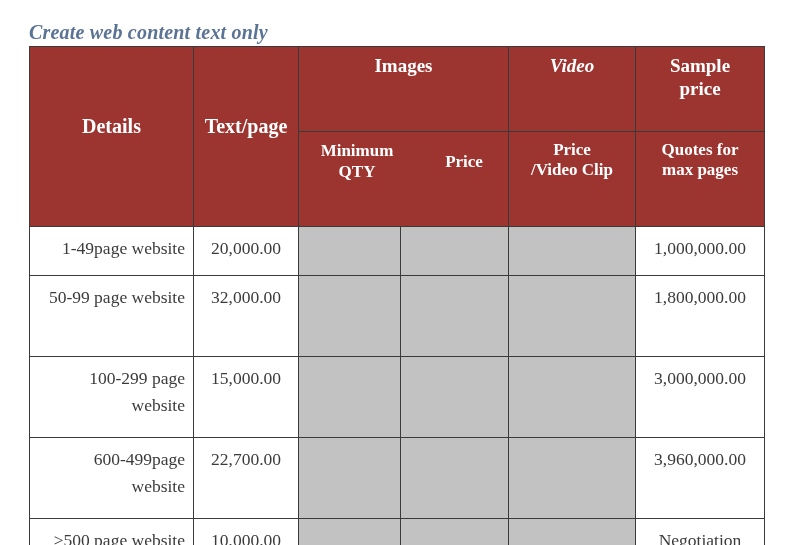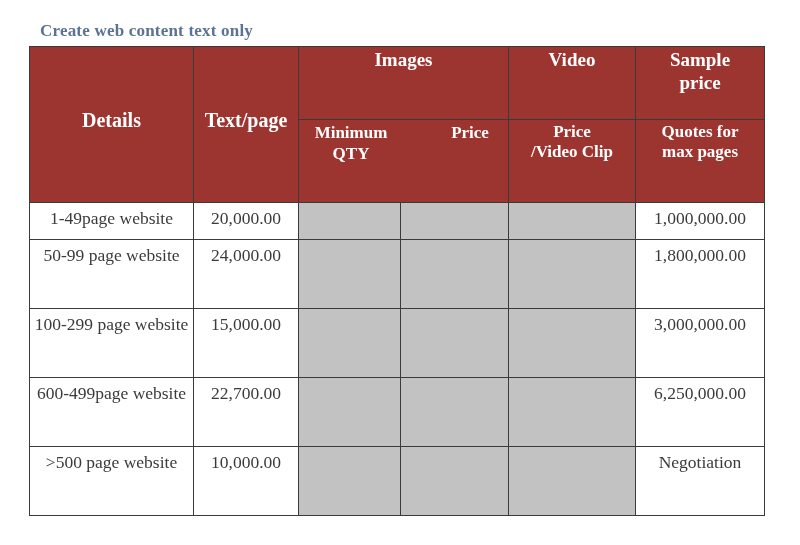--- a/index.html
+++ b/index.html
@@ -16,25 +16,26 @@
 
   .page {
     position: relative;
     width: 800px;
     height: 545px;
     box-sizing: border-box;
   }
 
   .doc-title {
     position: absolute;
-    left: 40px;
+    left: 29px;
     top: 21px;
     font-family: "Liberation Serif", "DejaVu Serif", serif;
+    font-style: italic;
     font-weight: bold;
-    font-size: 17px;
+    font-size: 20px;
     letter-spacing: 0.2px;
     color: #5b7394;
     white-space: nowrap;
   }
 
   .table-wrap {
     position: absolute;
     left: 29px;
     top: 46px;
     width: 735px;
@@ -43,21 +44,21 @@
   table.pricing {
     border-collapse: collapse;
     table-layout: fixed;
     width: 735px;
     border: 1px solid #3a3a3a;
   }
 
   table.pricing th,
   table.pricing td {
     border: 1px solid #3a3a3a;
-    padding: 2px;
+    padding: 8px;
     margin: 0;
     vertical-align: top;
   }
 
   
   thead th {
     background: #9c3430;
     color: #ffffff;
     font-weight: bold;
     font-family: "Liberation Serif", "DejaVu Serif", serif;
@@ -88,21 +89,21 @@
   
   th.h-minqty-price {
     font-size: 17px;
     vertical-align: middle;
     padding: 0 10px;
     line-height: 1.25;
     text-align: left;
   }
   th.h-minqty-price .mq-row {
     display: flex;
-    align-items: flex-start;
+    align-items: center;
     justify-content: space-between;
     width: 100%;
   }
   th.h-minqty-price .mq-left {
     text-align: center;
     flex: 0 0 auto;
     width: 100px;
   }
   th.h-minqty-price .mq-right {
     text-align: center;
@@ -119,21 +120,21 @@
     font-family: "Liberation Serif", "DejaVu Serif", serif;
     line-height: 1.52;
     padding: 4px 7px 4px 7px;
   }
 
   td.shaded {
     background: #c2c2c2;
   }
 
   td.detail {
-    text-align: center;
+    text-align: right;
   }
 
   td.num {
     text-align: center;
     padding-left: 8px;
   }
 
   
   col.c-details   { width: 164px; }
   col.c-textpage  { width: 105px; }
@@ -173,21 +174,21 @@
             <div style="height:60px;"></div>
             <div>Details</div>
           </th>
           <th class="h-top" rowspan="2">
             <div style="height:60px;"></div>
             <div>Text/page</div>
           </th>
           <th class="h-span" colspan="2" style="height:68px;">
             <span>Images</span>
           </th>
-          <th class="h-span" style="height:68px;">
+          <th class="h-span" style="height:68px;font-style:italic;">
             <span>Video</span>
           </th>
           <th class="h-span" style="height:68px;">
             <div>Sample</div>
             <div>price</div>
           </th>
         </tr>
 
         <tr>
           <th class="h-minqty-price" colspan="2">
@@ -214,41 +215,41 @@
         <tr class="r1">
           <td class="detail">1-49page website</td>
           <td class="num">20,000.00</td>
           <td class="shaded"></td>
           <td class="shaded"></td>
           <td class="shaded"></td>
           <td class="num">1,000,000.00</td>
         </tr>
         <tr class="r2">
           <td class="detail">50-99 page website</td>
-          <td class="num">24,000.00</td>
+          <td class="num">32,000.00</td>
           <td class="shaded"></td>
           <td class="shaded"></td>
           <td class="shaded"></td>
           <td class="num">1,800,000.00</td>
         </tr>
         <tr class="r3">
           <td class="detail">100-299 page website</td>
           <td class="num">15,000.00</td>
           <td class="shaded"></td>
           <td class="shaded"></td>
           <td class="shaded"></td>
           <td class="num">3,000,000.00</td>
         </tr>
         <tr class="r4">
           <td class="detail">600-499page website</td>
           <td class="num">22,700.00</td>
           <td class="shaded"></td>
           <td class="shaded"></td>
           <td class="shaded"></td>
-          <td class="num">6,250,000.00</td>
+          <td class="num">3,960,000.00</td>
         </tr>
         <tr class="r5">
           <td class="detail">&gt;500 page website</td>
           <td class="num">10,000.00</td>
           <td class="shaded"></td>
           <td class="shaded"></td>
           <td class="shaded"></td>
           <td class="num">Negotiation</td>
         </tr>
       </tbody>

